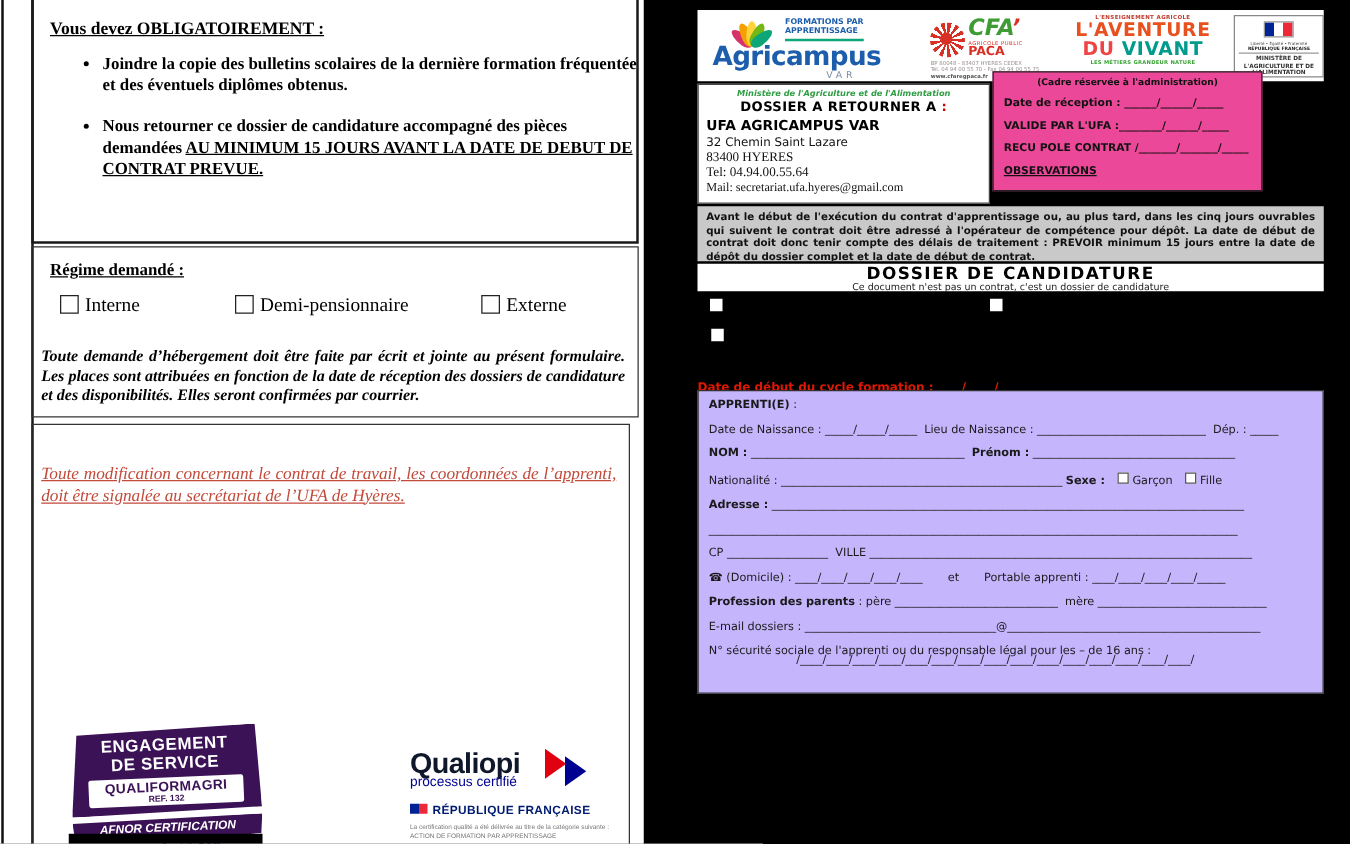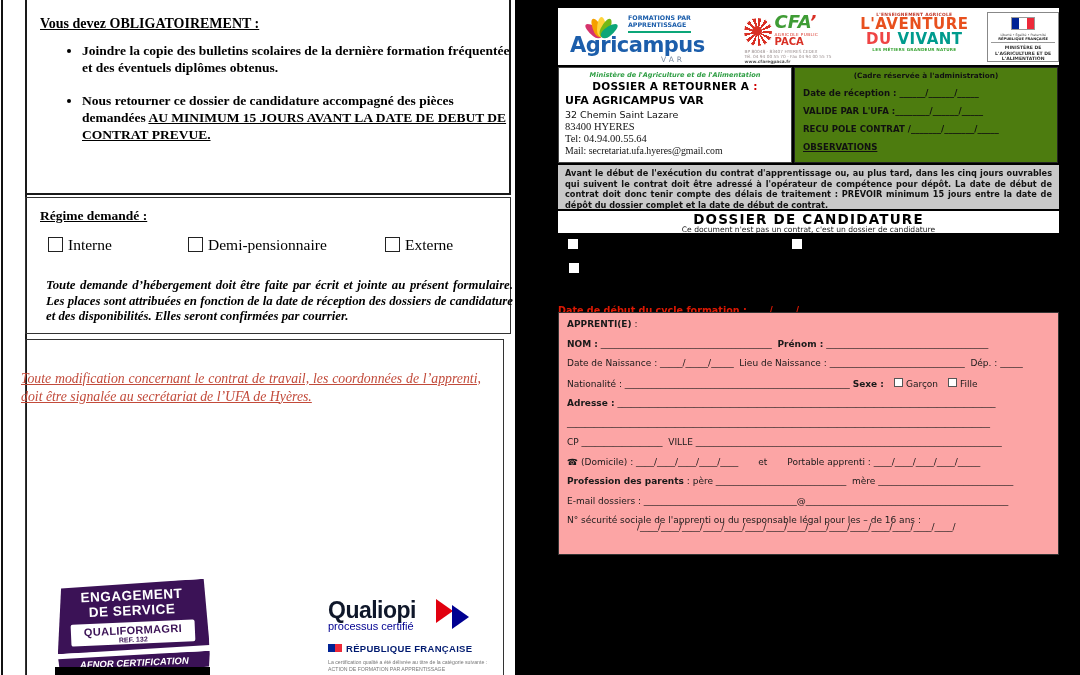--- a/index.html
+++ b/index.html
@@ -15,23 +15,23 @@
   .lp-head{position:absolute;left:40px;top:16px;font-size:14px;font-weight:bold;text-decoration:underline;color:#000;}
   .bullets{position:absolute;left:62px;top:42px;width:432px;margin:0;padding:0 0 0 20px;}
   .bullets li{font-size:13.5px;font-weight:bold;line-height:17px;margin-bottom:16px;color:#000;text-align:left;}
   .u{text-decoration:underline;}
   .regime-head{position:absolute;left:40px;top:208px;font-size:13.5px;font-weight:bold;text-decoration:underline;}
   .regime-row{position:absolute;left:48px;top:236px;width:440px;font-size:15.5px;color:#000;}
   .cbx{display:inline-block;width:13px;height:13px;border:1.5px solid #222;background:#fff;vertical-align:-2px;margin-right:5px;}
   .opt1{position:absolute;left:0;}
   .opt2{position:absolute;left:140px;text-align:right;}
   .opt3{position:absolute;left:337px;}
-  .heberg-note{position:absolute;left:46px;top:278px;width:467px;font-size:12.8px;font-weight:bold;font-style:italic;
+  .heberg-note{position:absolute;left:33px;top:278px;width:467px;font-size:12.8px;font-weight:bold;font-style:italic;
                line-height:15.5px;text-align:justify;color:#000;}
-  .modif-note{position:absolute;left:21px;top:370px;width:460px;font-size:13.8px;font-style:italic;
+  .modif-note{position:absolute;left:33px;top:370px;width:460px;font-size:13.8px;font-style:italic;
               text-decoration:underline;line-height:17.5px;color:#c24a3a;text-align:justify;}
   
   .afnor{position:absolute;left:57px;top:582px;width:152px;transform:rotate(-2.5deg);
          font-family:"Liberation Sans",sans-serif;}
   .afnor-top{background:#3b1256;color:#fff;text-align:center;padding:6px 4px 7px;
              clip-path:polygon(4% 5%,98% 0%,100% 96%,0% 100%);}
   .afnor-top .l1{font-size:13.5px;font-weight:800;letter-spacing:.5px;line-height:15px;}
   .afnor-inner{background:#fff;margin:4px 10px 0;border-radius:2px;padding:2px 2px 1px;}
   .afnor-inner .q{color:#3b1256;font-weight:800;font-size:11px;letter-spacing:.3px;}
   .afnor-inner .r{color:#3b1256;font-weight:bold;font-size:7px;}
@@ -97,39 +97,39 @@
   .mini-name{font-size:4.6px;font-weight:bold;color:#333;line-height:5.4px;margin-top:2px;padding:0 4px;}
   
   .return-box{position:absolute;left:43px;top:67px;width:234px;height:96px;background:#fff;border:1px solid #444;
               box-sizing:border-box;padding:3px 6px;}
   .ret-min{font-size:6.6px;font-weight:bold;font-style:italic;color:#2f9e44;text-align:center;}
   .ret-title{font-size:10.5px;font-weight:800;color:#000;text-align:center;letter-spacing:.3px;margin-top:1px;}
   .ret-colon{color:#d00000;}
   .ret-org{font-size:11px;font-weight:800;color:#000;margin-top:2px;}
   .ret-a1{font-size:9.5px;color:#111;margin-top:2px;}
   .ret-serif{font-family:"Liberation Serif",serif;font-size:10.5px;color:#111;margin-top:1px;}
-  .admin-box{position:absolute;left:279px;top:67px;width:264px;height:96px;background:#4d7c0f;border:1.5px solid #222;
+  .admin-box{position:absolute;left:279px;top:57px;width:216px;height:96px;background:#ec4899;border:1.5px solid #222;
              box-sizing:border-box;padding:3px 8px;}
   .adm-head{font-size:7.3px;font-weight:bold;color:#111;text-align:center;}
   .adm-line{font-size:8.6px;font-weight:800;color:#111;margin-top:8px;white-space:pre;}
   .adm-obs{text-decoration:underline;}
   
   .notice{position:absolute;left:43px;top:165px;width:501px;height:44px;background:#c9c9c9;box-sizing:border-box;
           padding:3px 7px;overflow:hidden;}
   .notice p{margin:0;font-size:8.2px;font-weight:bold;color:#111;line-height:10.6px;text-align:justify;}
   
   .title-box{position:absolute;left:43px;top:211px;width:501px;height:22px;background:#fff;text-align:center;box-sizing:border-box;}
   .tb-title{font-size:13.5px;font-weight:800;letter-spacing:1.2px;color:#000;line-height:14px;margin-top:1px;}
   .tb-sub{font-size:7.6px;color:#222;line-height:8px;}
   
   .wcb{position:absolute;width:10px;height:10px;background:#fff;}
   .wcb1{left:53px;top:239px;} .wcb2{left:277px;top:239px;} .wcb3{left:54px;top:263px;}
   .red-dates{position:absolute;left:43px;top:282px;width:480px;color:#dd1803;font-weight:800;font-size:9.6px;line-height:11.5px;white-space:pre;}
   
-  .apprenti{position:absolute;left:43px;top:312px;width:501px;height:243px;background:#fca5a5;border:1.5px solid #333;
+  .apprenti{position:absolute;left:43px;top:312px;width:501px;height:243px;background:#c4b5fd;border:1.5px solid #333;
             box-sizing:border-box;padding:6px 8px 0;color:#1a1a1a;}
   .fline{font-size:9px;line-height:10px;margin-bottom:9.5px;white-space:pre-wrap;}
   .fb{font-weight:800;}
   .scb{display:inline-block;width:7px;height:7px;border:1px solid #555;background:#fff;vertical-align:0;margin:0 3px 0 10px;}
   .secu-boxes{text-align:left;padding-left:70px;margin-top:-5px;}
 </style>
 </head>
 <body>
 
 <div id="stage">
@@ -270,22 +270,22 @@
     <div class="wcb wcb2"></div>
     <div class="wcb wcb3"></div>
 
     <div class="red-dates">
       <div>Date de début du cycle formation : ____/ ____/ ________</div>
       <div>Date prévue de fin des épreuves ou examens : ____/ ____/ ________</div>
     </div>
 
     <div class="apprenti">
       <div class="fline"><span class="fb">APPRENTI(E)</span><span> :</span></div>
+      <div class="fline">Date de Naissance : _____/_____/_____  Lieu de Naissance : ______________________________  Dép. : _____</div>
       <div class="fline"><span class="fb">NOM :</span><span> ______________________________________  </span><span class="fb">Prénom :</span><span> ____________________________________</span></div>
-      <div class="fline">Date de Naissance : _____/_____/_____  Lieu de Naissance : ______________________________  Dép. : _____</div>
       <div class="fline"><span>Nationalité : __________________________________________________ </span><span class="fb">Sexe :</span><span class="scb"></span><span>Garçon</span><span class="scb"></span><span>Fille</span></div>
       <div class="fline"><span class="fb">Adresse :</span><span> ____________________________________________________________________________________</span></div>
       <div class="fline">______________________________________________________________________________________________</div>
       <div class="fline">CP __________________  VILLE ____________________________________________________________________</div>
       <div class="fline">☎ (Domicile) : ____/____/____/____/____       et       Portable apprenti : ____/____/____/____/_____</div>
       <div class="fline"><span class="fb">Profession des parents</span><span> : père _____________________________  mère ______________________________</span></div>
       <div class="fline">E-mail dossiers : __________________________________@_____________________________________________</div>
       <div class="fline" style="margin-bottom:2px">N° sécurité sociale de l'apprenti ou du responsable légal pour les – de 16 ans :</div>
       <div class="fline secu-boxes">/____/____/____/____/____/____/____/____/____/____/____/____/____/____/____/</div>
     </div>

